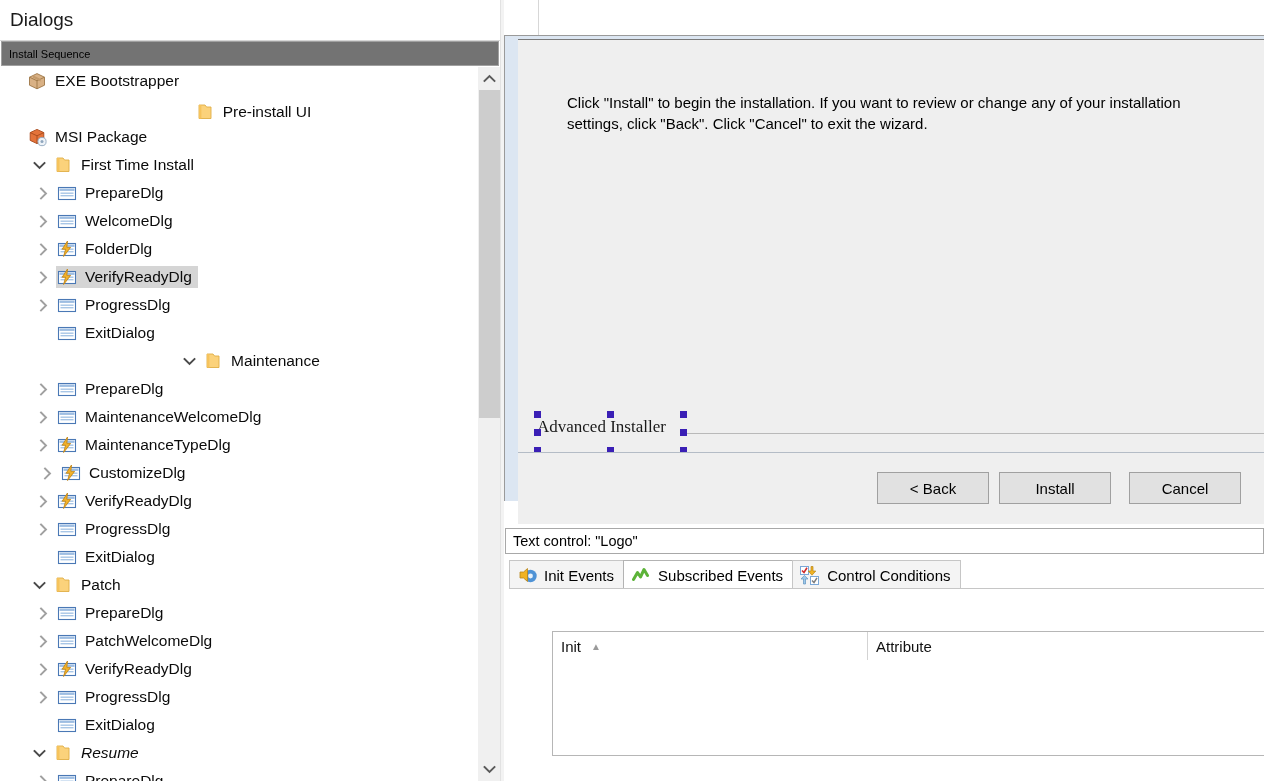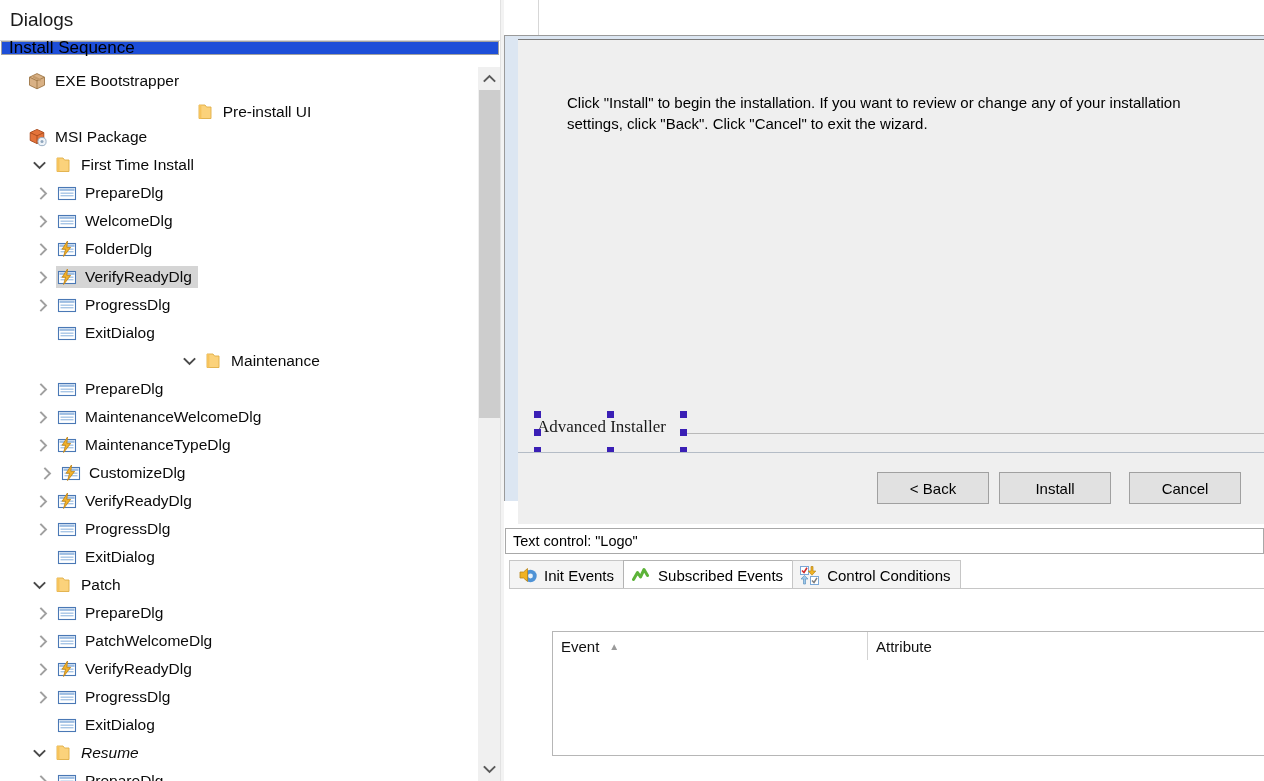--- a/index.html
+++ b/index.html
@@ -26,26 +26,26 @@
     border: 1px solid #d7d7d7;
     border-top: none; border-left: none;
     background: #ffffff;
     display: flex; align-items: center;
     padding-left: 10px;
     font-size: 19px;
     color: #1a1a1a;
   }
   #seq-field {
     position: absolute; left: 1px; top: 41px;
-    width: 498px; height: 14px;
+    width: 498px; height: 25px;
     border: 1px solid #a0a0a0;
-    background: #1d4ed8;
+    background: #737373;
     display: flex; align-items: center;
     padding-left: 7px;
-    font-size: 17px;
+    font-size: 11px;
   }
 
   
   #tree {
     position: absolute; left: 0; top: 67px;
     width: 476px; height: 714px;
     background: #ffffff;
     overflow: hidden;
   }
   .node {
@@ -764,21 +764,21 @@
           </svg>
         </span>
         <span>Control Conditions</span>
       </div>
     </div>
     <div id="tab-underline"></div>
 
     <div id="grid">
       <div id="grid-head">
         <div class="gcol" id="gcol-event">
-          <span>Event</span>
+          <span>Init</span>
           <span class="sortarrow">▲</span>
         </div>
         <div class="gcol" id="gcol-attr">
           <span>Attribute</span>
         </div>
       </div>
     </div>
   </div>
 
 </div>

